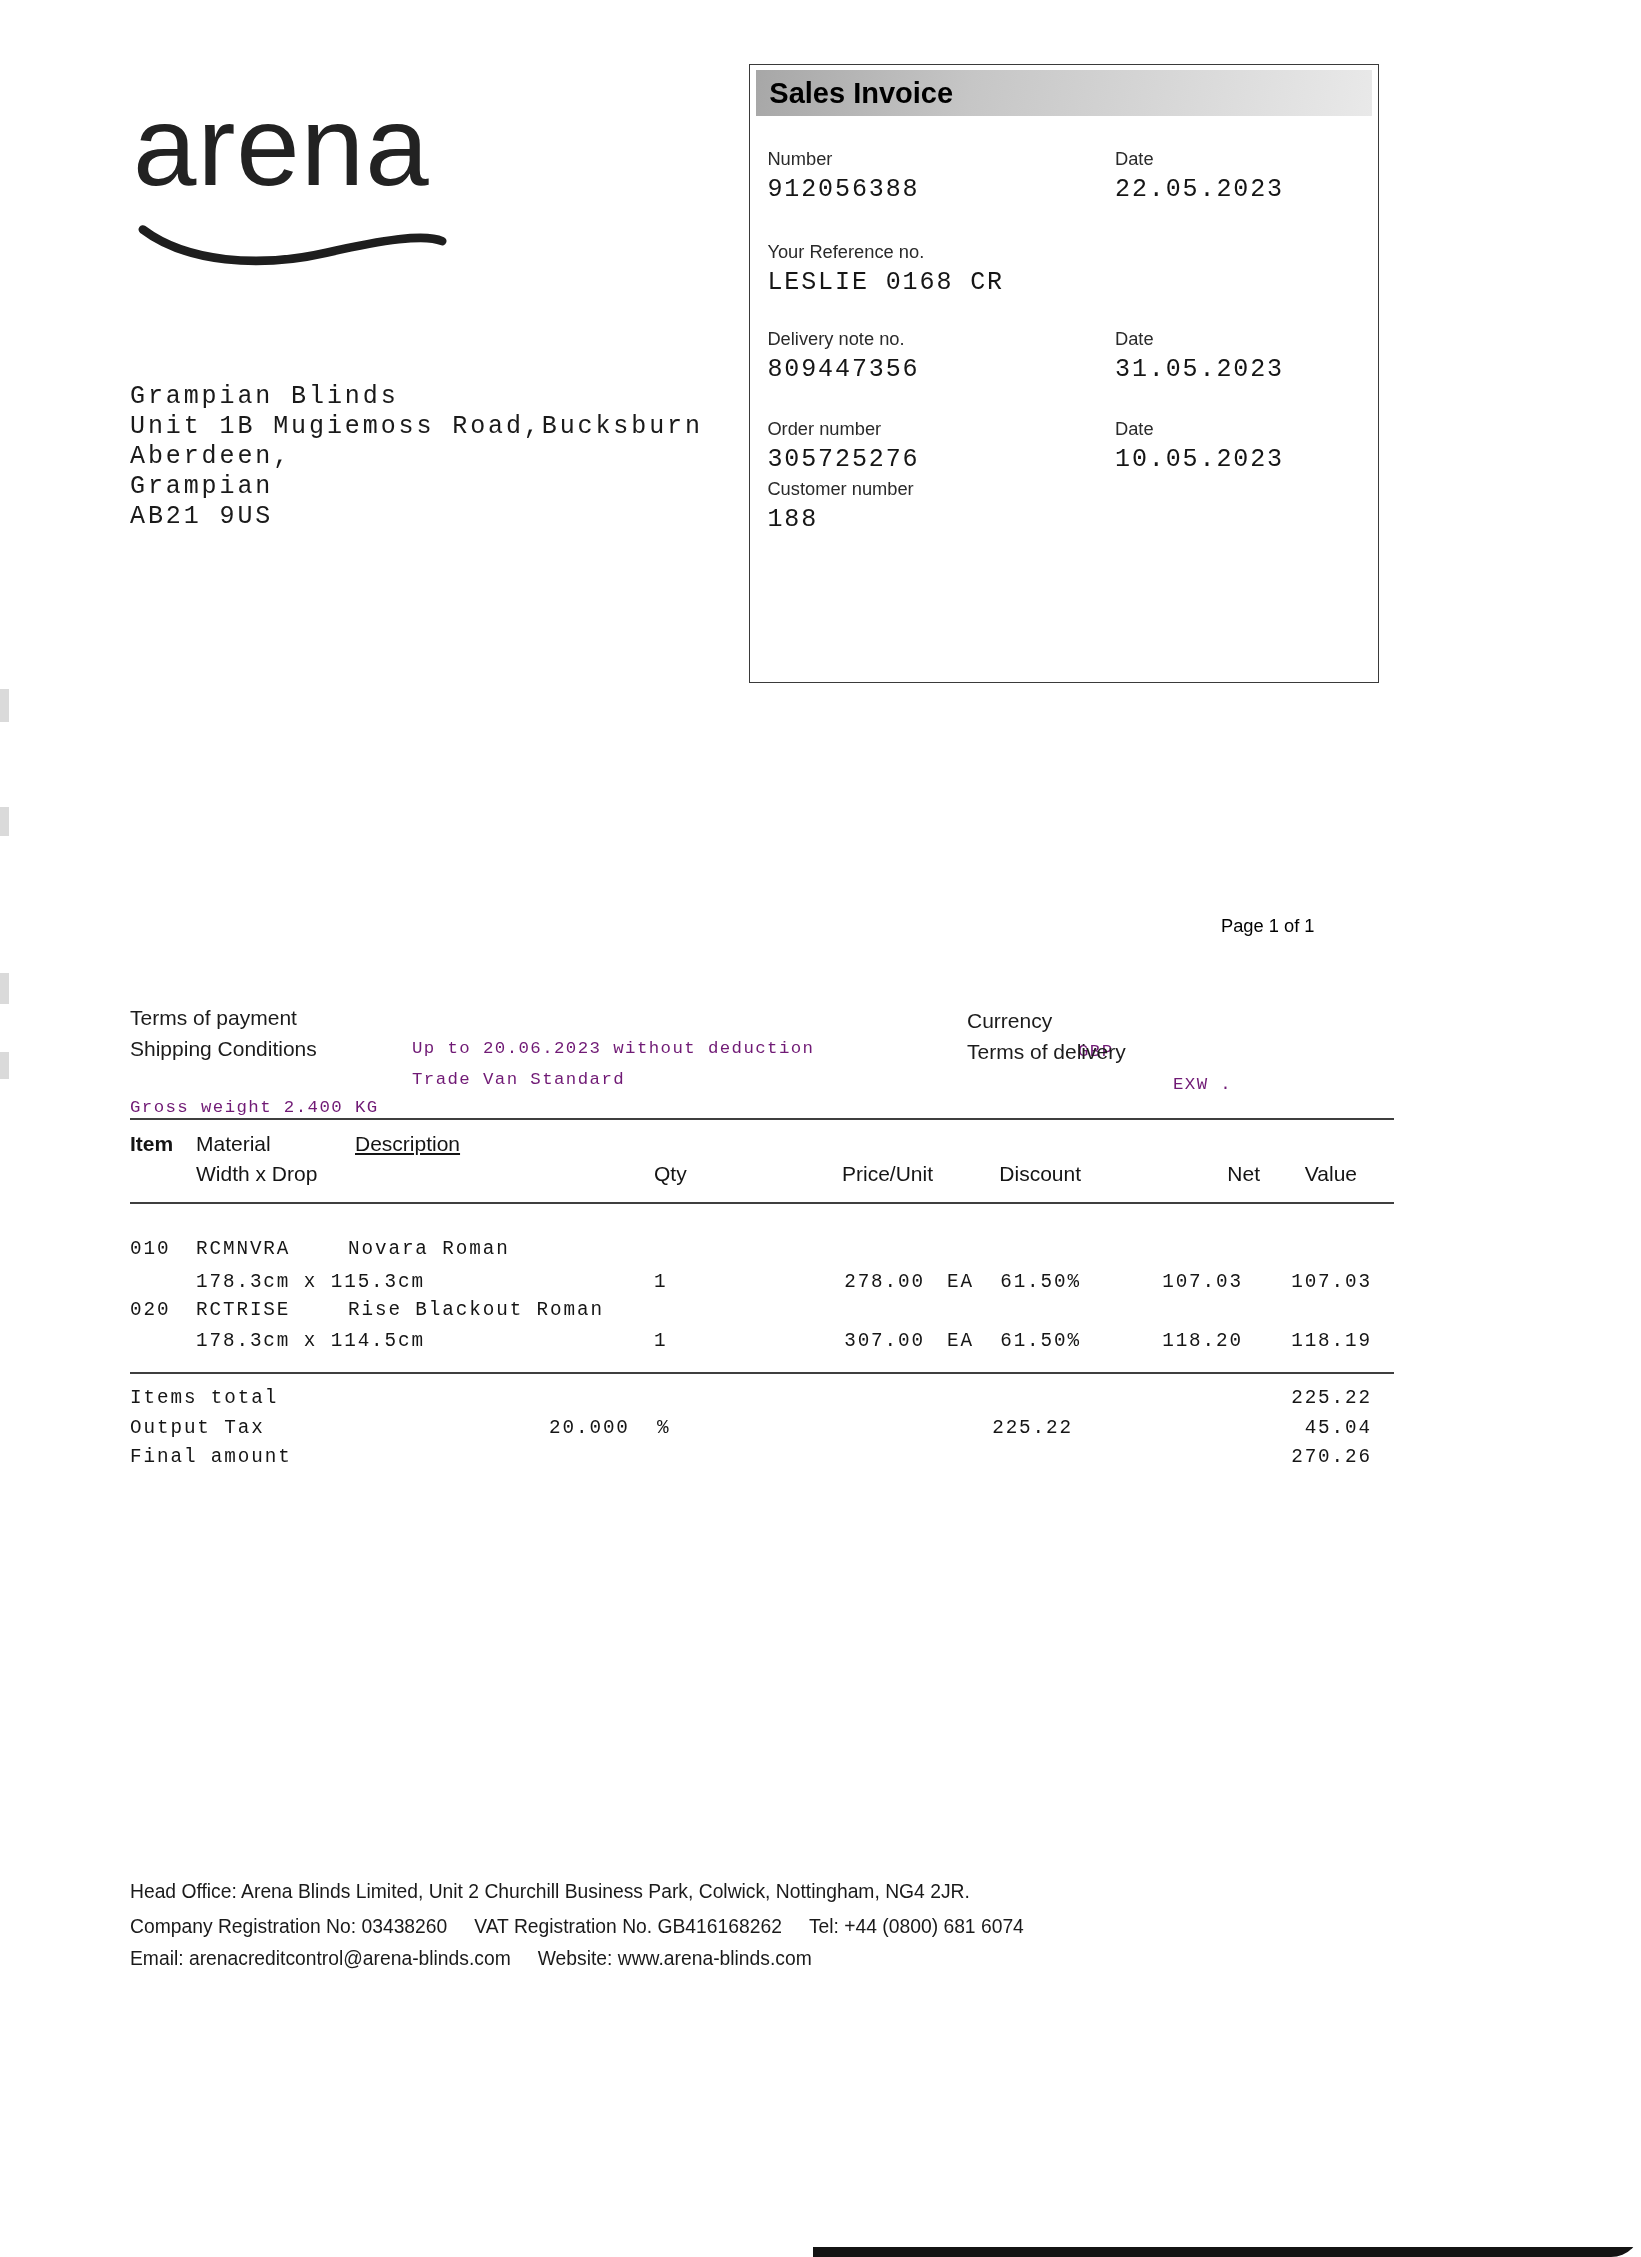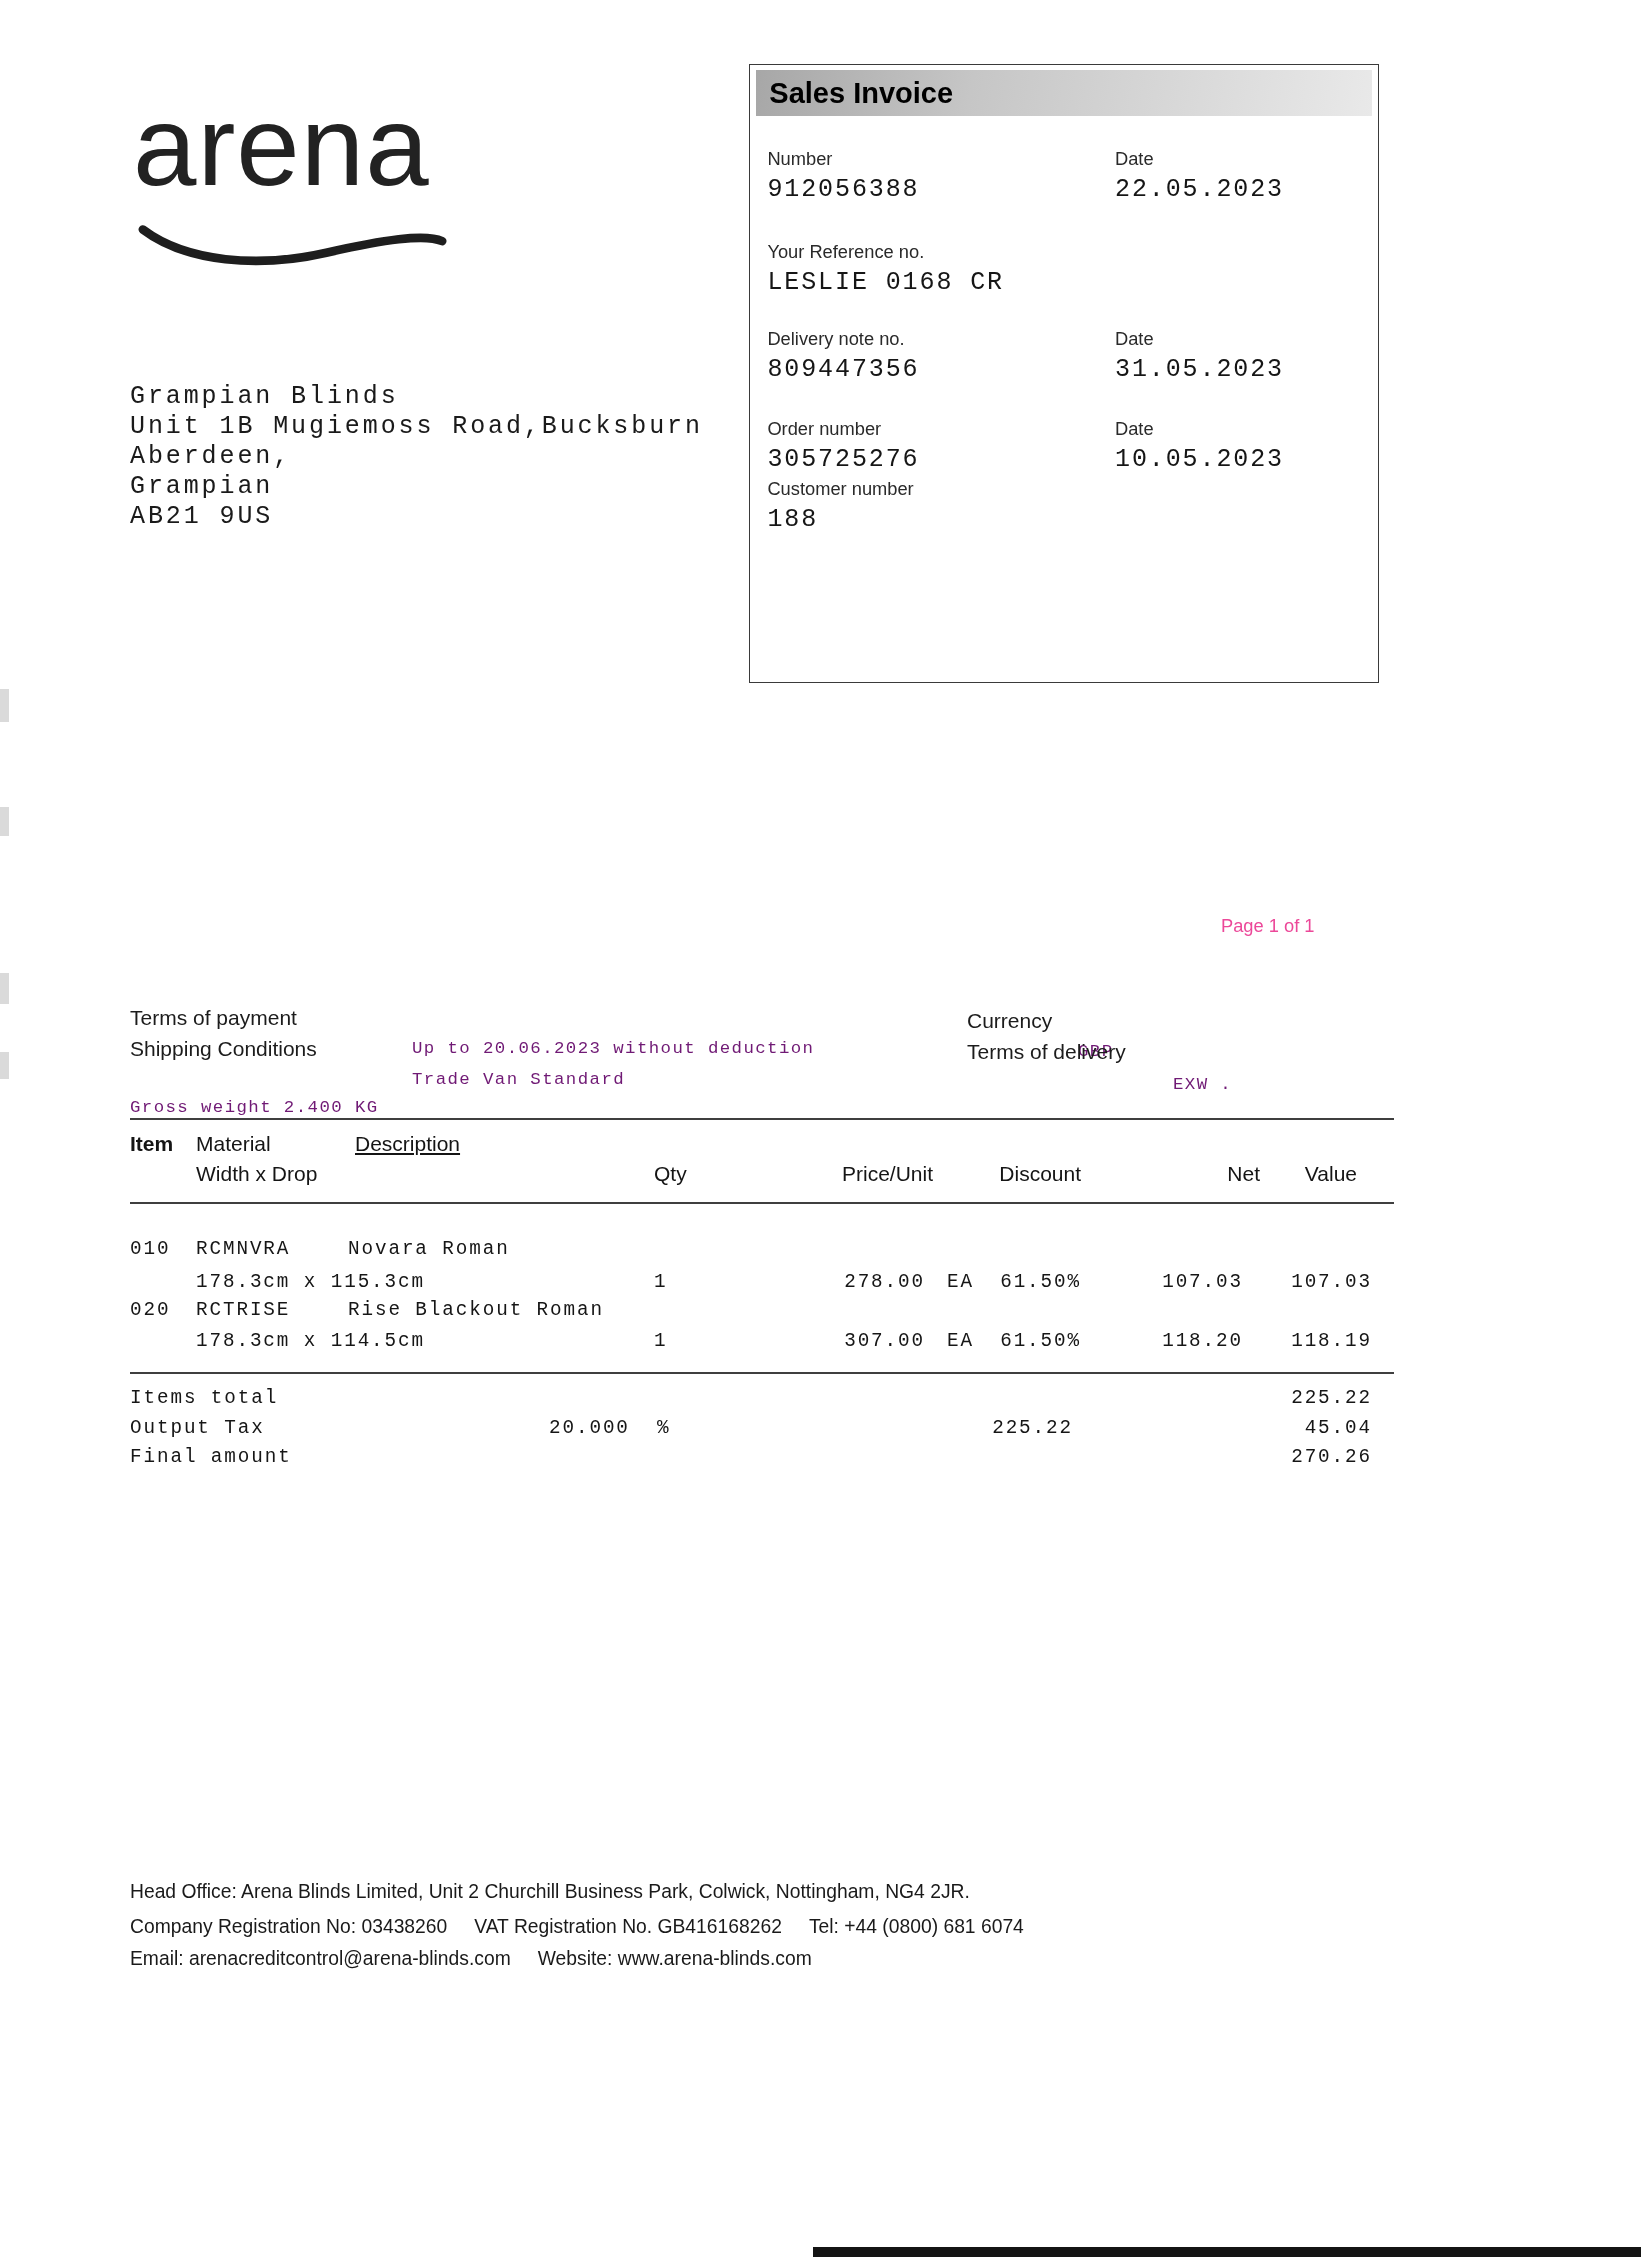--- a/index.html
+++ b/index.html
@@ -1,17 +1,17 @@
 <!DOCTYPE html>
 <html><head>
 <meta charset="utf-8">
 <style>
   html,body{margin:0;padding:0;background:#ffffff;}
   .page{position:relative;width:1641px;height:2257px;background:#ffffff;overflow:hidden;
-        font-family:"Liberation Sans",sans-serif;color:#1c1c1c;}
+        font-family:"Liberation Sans",sans-serif;color:#1c1c1c;border-radius:30px;}
   .mono{font-family:"Liberation Mono","DejaVu Sans Mono",monospace;}
 
   
   .logo-text{position:absolute;left:133px;top:89px;font-size:114px;line-height:1;
              letter-spacing:1px;color:#222;font-weight:400;}
   .logo-swoosh{position:absolute;left:133px;top:216px;width:319px;height:56px;}
 
   
   .address{position:absolute;left:130px;top:382px;font-size:25px;line-height:30px;
            letter-spacing:2.9px;color:#1a1a1a;}
@@ -19,21 +19,21 @@
   
   .panel{position:absolute;left:749px;top:64px;width:628px;height:617px;
          border:1.9px solid #3a3a3a;background:#fff;}
   .panel-header{position:absolute;left:5.8px;top:4.8px;right:5.8px;height:46px;line-height:46px;
                 padding-left:13.5px;font-size:29px;font-weight:bold;color:#000;
                 background:linear-gradient(100deg,#a7a7a7 0%,#c6c6c6 35%,#e9e9e9 100%);}
   .lbl{position:absolute;font-size:18.3px;color:#2a2a2a;white-space:pre;}
   .val{position:absolute;font-family:"Liberation Mono","DejaVu Sans Mono",monospace;
        font-size:25px;letter-spacing:1.9px;color:#161616;white-space:pre;}
 
-  .pg{position:absolute;left:1221px;top:915px;font-size:18.3px;color:#ec4899;}
+  .pg{position:absolute;left:1221px;top:915px;font-size:18.3px;color:#000000;}
 
   .tlabel{position:absolute;font-size:21px;color:#1c1c1c;white-space:pre;}
   .tval{position:absolute;font-family:"Liberation Mono","DejaVu Sans Mono",monospace;
         font-size:17.4px;letter-spacing:1.4px;color:#701a75;white-space:pre;margin-top:26px;}
 
   .rule{position:absolute;left:130px;width:1264px;height:1.9px;background:#3f3f3f;}
   .th{position:absolute;font-size:21px;color:#151515;white-space:pre;}
   .cell{position:absolute;font-family:"Liberation Mono","DejaVu Sans Mono",monospace;
         font-size:19.3px;letter-spacing:1.9px;color:#161616;white-space:pre;}
 

